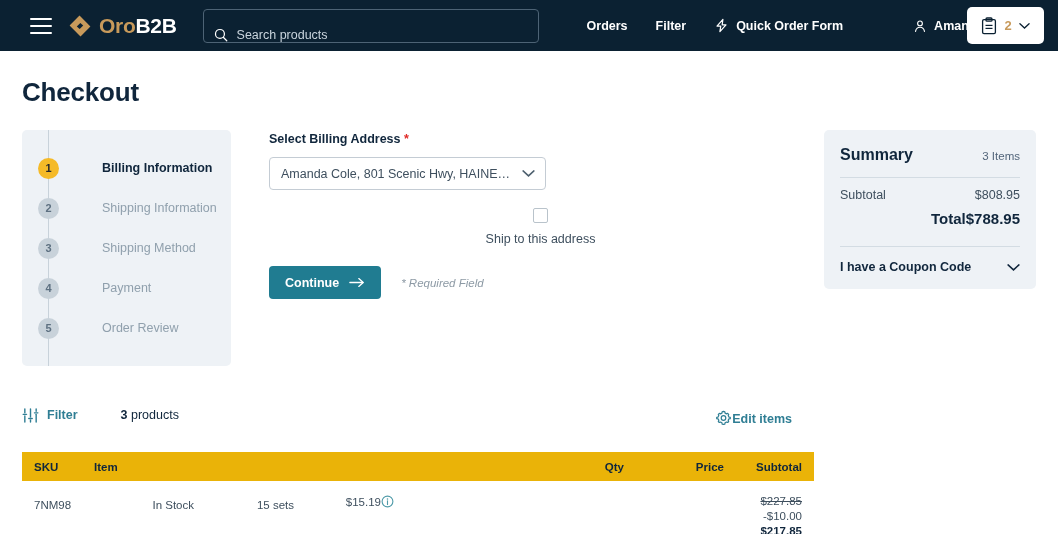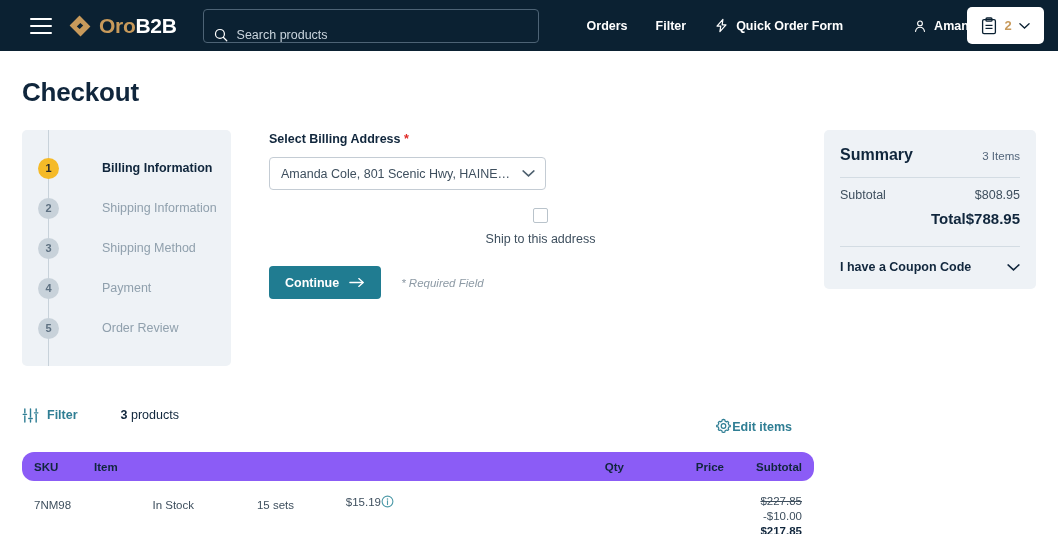--- a/index.html
+++ b/index.html
@@ -177,29 +177,29 @@
     display: flex; align-items: center;
     margin-top: 36px;
     position: relative;
     height: 26px;
   }
   .filter-btn { display: flex; align-items: center; gap: 8px; cursor: pointer; }
   .filter-label { font-size: 12.5px; font-weight: 700; color: #2f7e94; }
   .prod-count { font-size: 12.5px; color: #10263c; margin-left: 43px; }
   .prod-count b { font-weight: 700; }
   .edit-items {
-    position: absolute; right: 244px; top: 16px;
+    position: absolute; right: 244px; top: 8px;
     display: flex; align-items: center; gap: 0; cursor: pointer;
   }
   .edit-label { font-size: 12.5px; font-weight: 700; color: #2f7e94; }
 
   
   .tbl { margin-top: 24px; width: 792px; }
   .tbl-head {
-    display: flex; background: #8b5cf6; height: 29px; align-items: center; border-radius: 12px;
+    display: flex; background: #eab308; height: 29px; align-items: center;
   }
   .tbl-head div { font-size: 11.5px; font-weight: 700; color: #10263c; }
   .tbl-row {
     display: flex; border-bottom: 1px solid #e3e8ed; padding: 14px 0 14px 0;
     align-items: flex-start;
   }
   .c-sku   { width: 72px; flex: 0 0 72px; padding-left: 12px; }
   .c-item  { width: 330px; flex: 0 0 330px; }
   .c-stock { width: 100px; flex: 0 0 100px; text-align: right; }
   .c-qty   { width: 100px; flex: 0 0 100px; text-align: right; }

